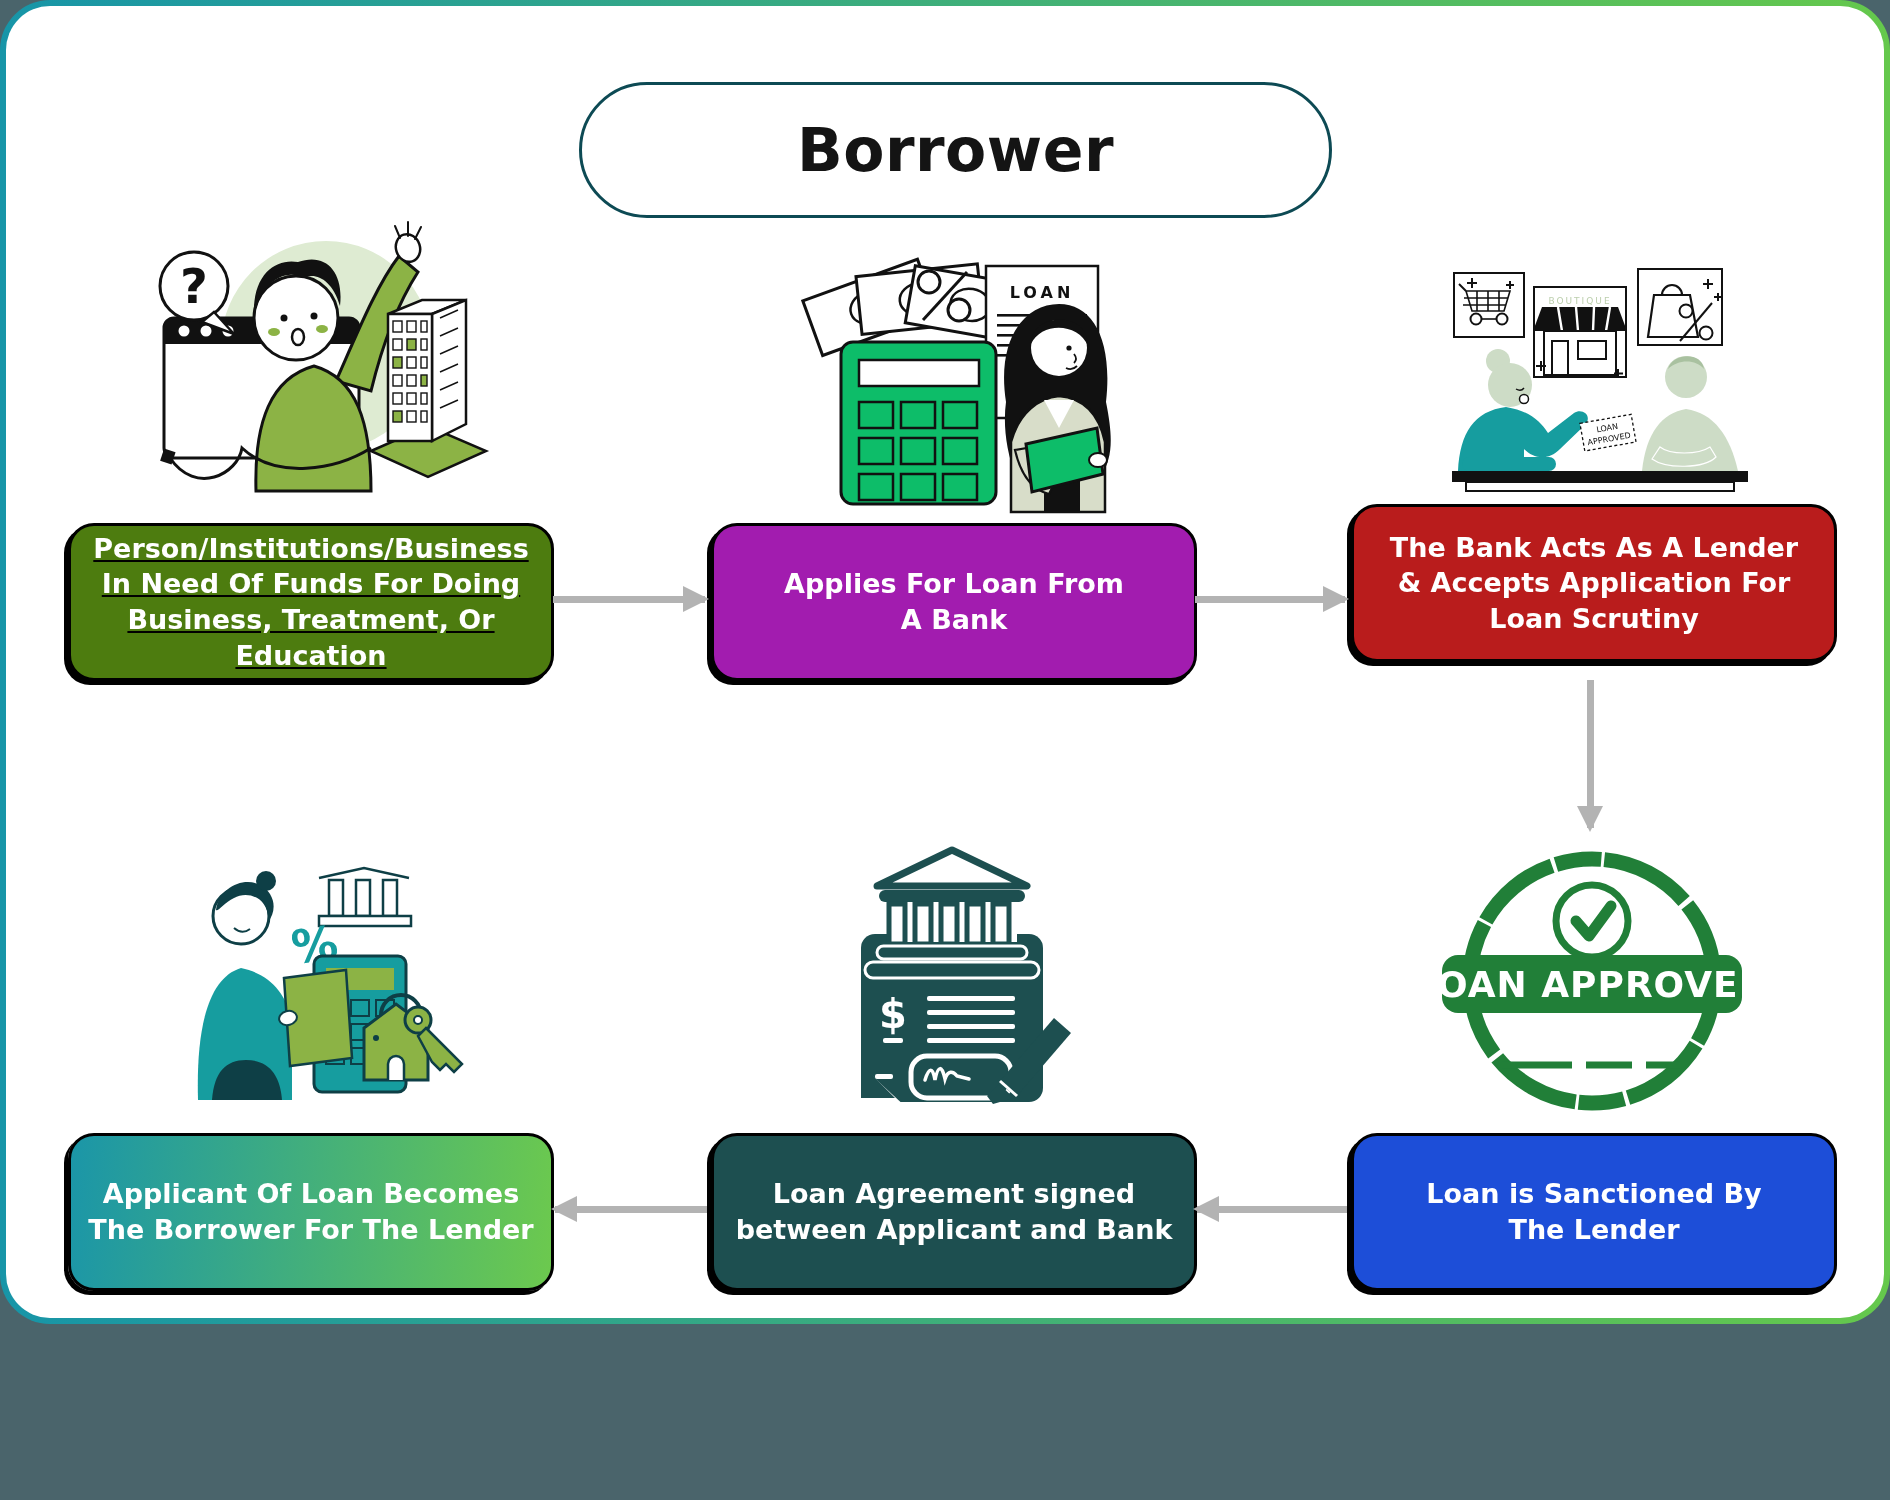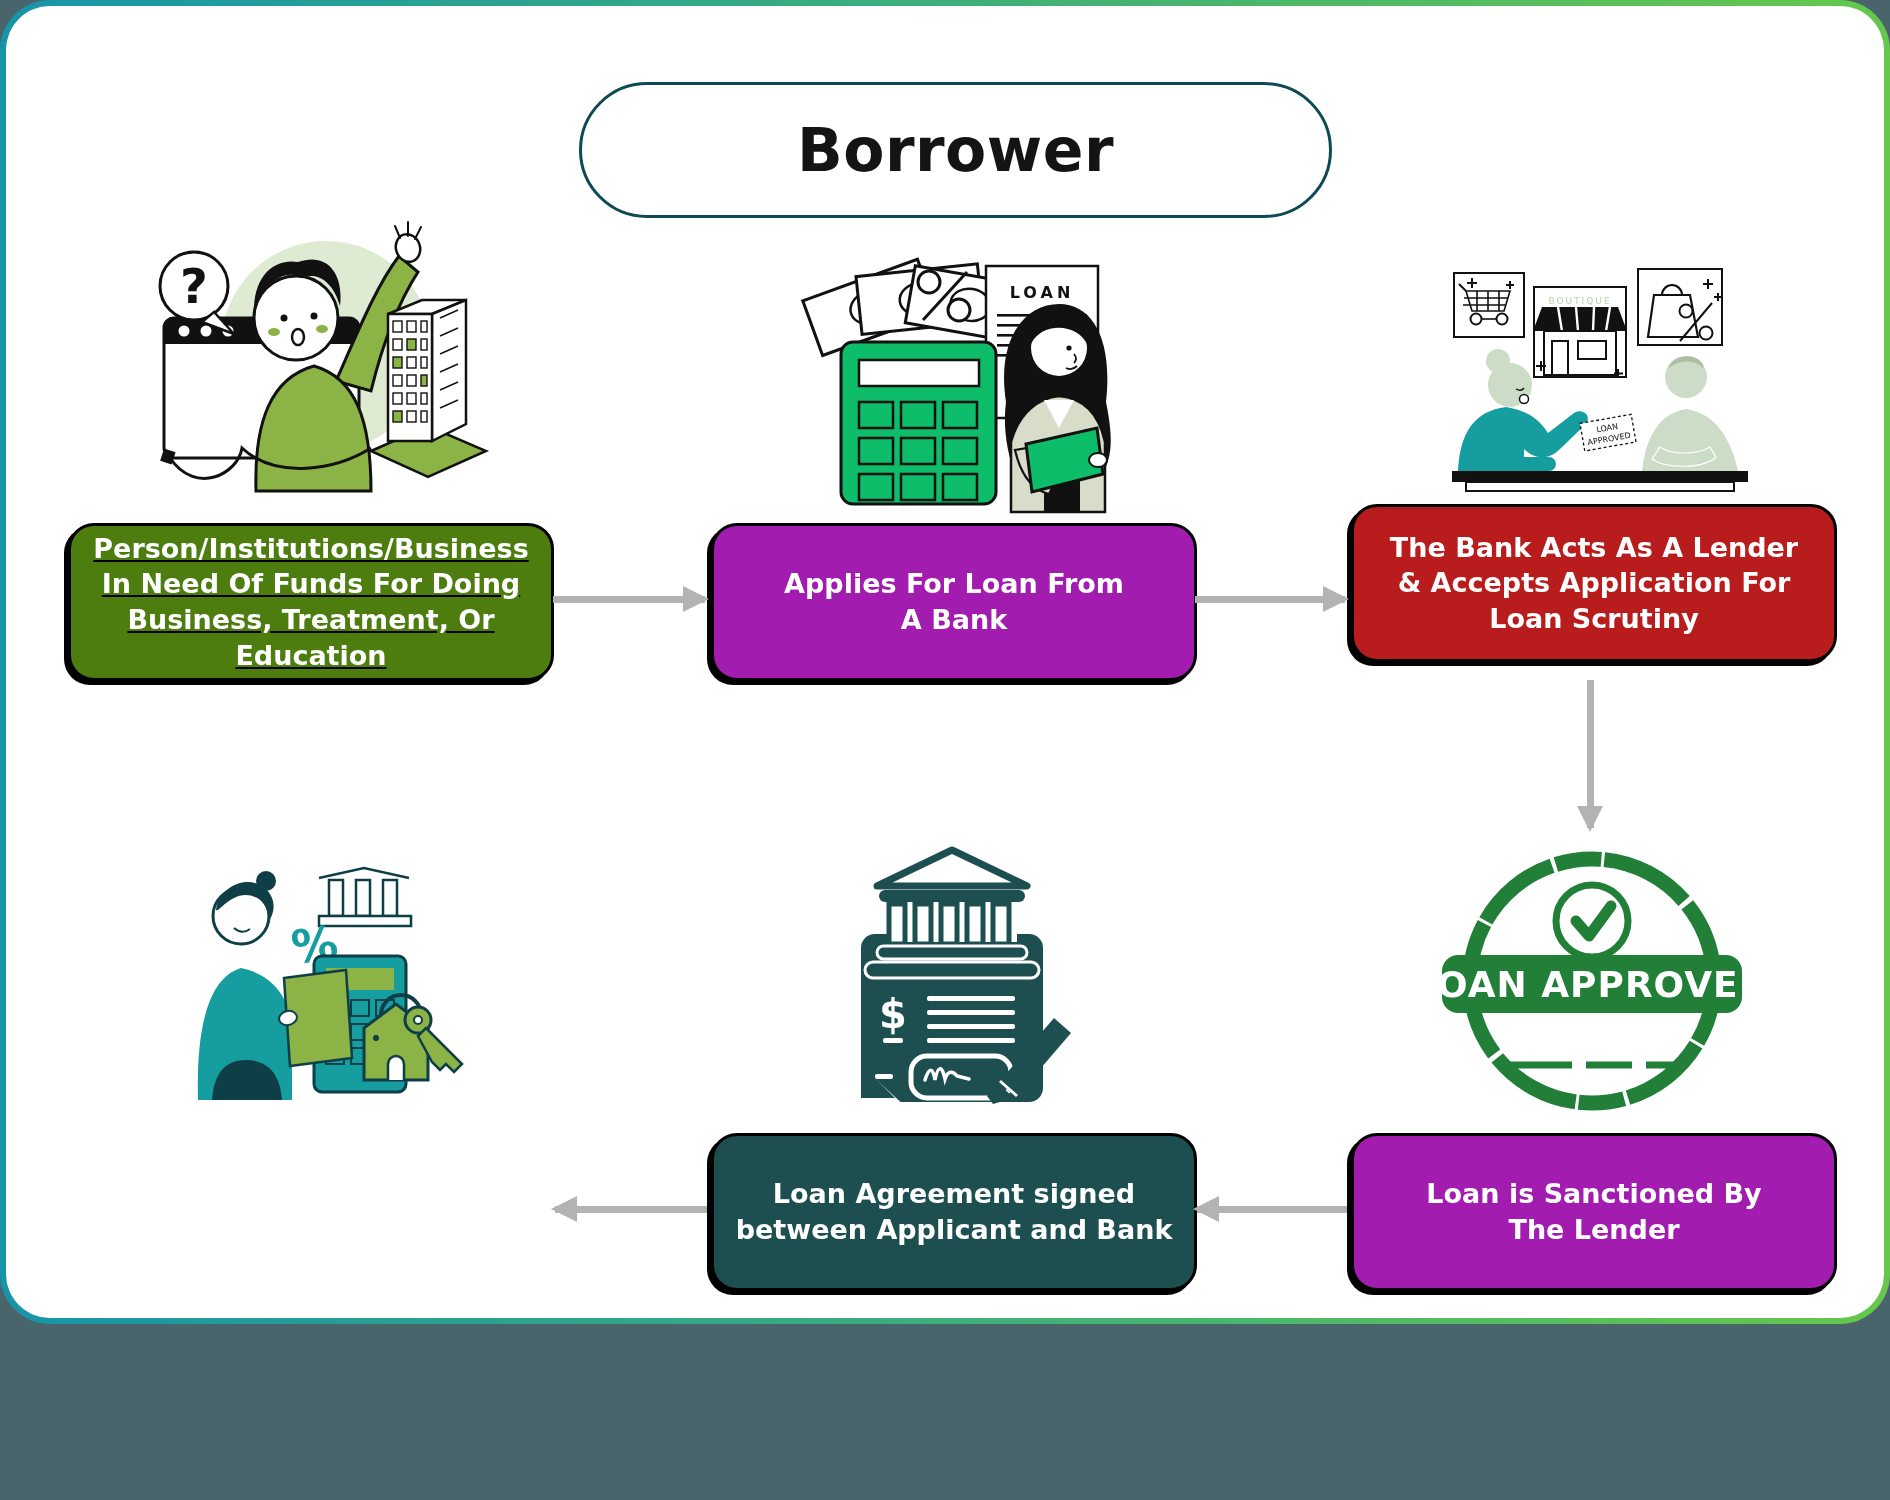--- a/index.html
+++ b/index.html
@@ -11,21 +11,21 @@
   .title-pill{left:573px;top:76px;width:747px;height:130px;border:3px solid #0d4a54;border-radius:70px;
     display:flex;align-items:center;justify-content:center;background:#fff;}
   .title-pill span{font-size:60px;font-weight:800;color:#141414;letter-spacing:.5px;}
   
   .stepbox{height:152px;width:480px;border:3px solid #000;border-radius:26px;box-shadow:-4px 4px 0 #000;
     display:flex;align-items:center;justify-content:center;text-align:center;}
   .stepbox span{color:#fff;font-weight:700;font-size:27px;line-height:1.32;white-space:pre-line;}
   .b1{left:62px;top:517px;background:#4d7c0f;text-decoration:underline;}
   .b2{left:705px;top:517px;background:#a21caf;}
   .b3{left:1345px;top:498px;background:#b91c1c;}
-  .b4{left:1345px;top:1127px;background:#a21caf;}
+  .b4{left:1345px;top:1127px;background:#1d4ed8;}
   .b5{left:705px;top:1127px;background:#1d4f50;}
   .b6{left:62px;top:1127px;background:linear-gradient(95deg,#1b96a8,#6cc94e);}
   
   .harrow{height:7px;background:#b3b3b3;}
   .harrow.right::after{content:"";position:absolute;right:-4px;top:-10px;width:0;height:0;
     border-left:26px solid #b3b3b3;border-top:13px solid transparent;border-bottom:13px solid transparent;}
   .harrow.left::before{content:"";position:absolute;left:-4px;top:-10px;width:0;height:0;
     border-right:26px solid #b3b3b3;border-top:13px solid transparent;border-bottom:13px solid transparent;}
   .varrow{width:7px;background:#b3b3b3;}
   .varrow::after{content:"";position:absolute;bottom:-4px;left:-10px;width:0;height:0;
@@ -349,20 +349,24 @@
     </div>
 
     <div class="abs stepbox b4">
       <span>Loan is Sanctioned By
 The Lender</span>
     </div>
     <div class="abs stepbox b5">
       <span>Loan Agreement signed
 between Applicant and Bank</span>
     </div>
+    <div class="abs stepbox b6">
+      <span>Applicant Of Loan Becomes
+The Borrower For The Lender</span>
+    </div>
 
     <div class="abs harrow left" style="left:1191px;top:1200px;width:150px;"></div>
     <div class="abs harrow left" style="left:549px;top:1200px;width:152px;"></div>
 
     <div class="abs logo">
       <svg width="88" height="90" viewBox="0 0 88 90">
         <defs>
           <linearGradient id="bullgrad" x1="0" y1="0" x2="0" y2="1">
             <stop offset="0" stop-color="#8dc63f"></stop>
                 <stop offset="1" stop-color="#1d7a4f"></stop>

